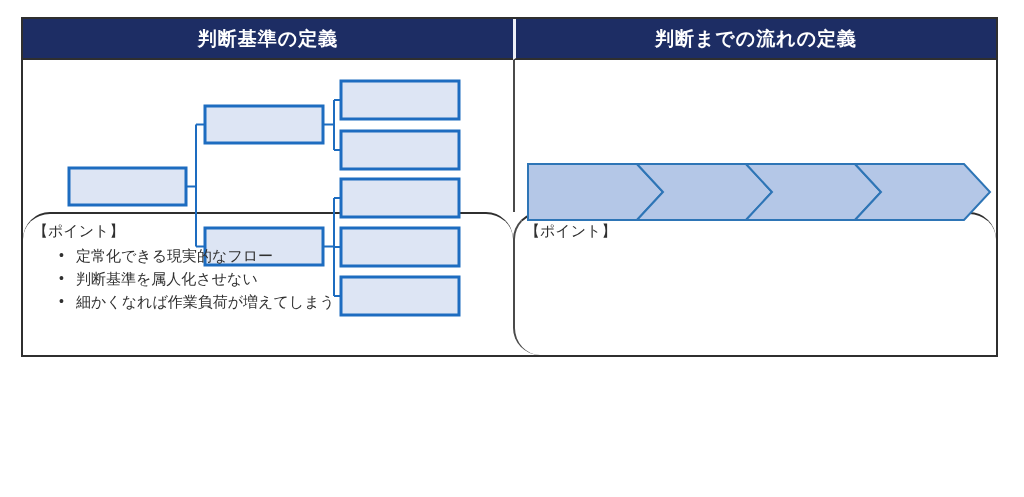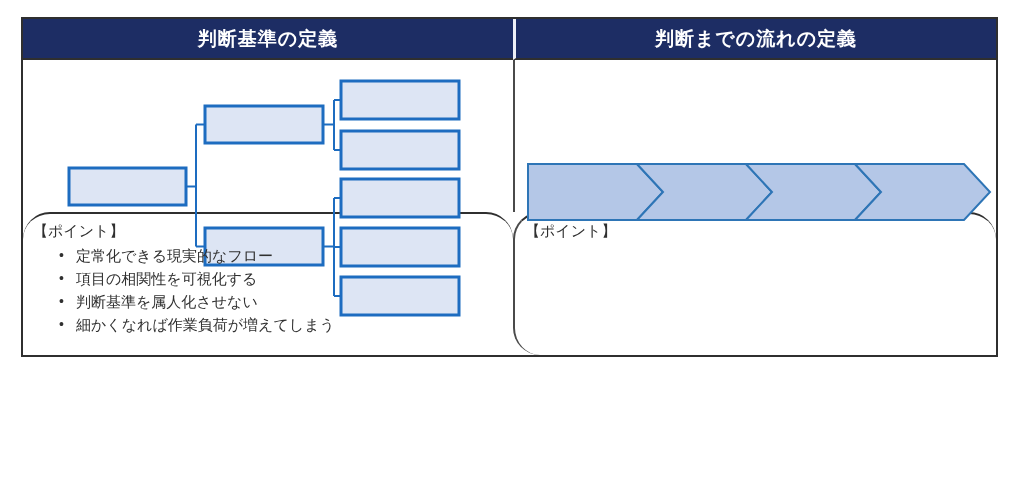--- a/index.html
+++ b/index.html
@@ -127,21 +127,20 @@
         <polygon class="chev" points="122,104 231,104 257,132 231,160 122,160 148,132"></polygon>
         <polygon class="chev" points="231,104 340,104 366,132 340,160 231,160 257,132"></polygon>
         <polygon class="chev" points="340,104 449,104 475,132 449,160 340,160 366,132"></polygon>
       </svg>
     </div>
 
     <div class="pcell col-left">
       <span class="points-title">【ポイント】</span>
       <ul class="points-list">
           <li>定常化できる現実的なフロー</li>
-          <li>項目の相関性を可視化する</li>
           <li>判断基準を属人化させない</li>
           <li>細かくなれば作業負荷が増えてしまう</li>
         </ul>
     </div>
 
     <div class="pcell col-right">
       <span class="points-title">【ポイント】</span>
     </div>
 
   </div>

